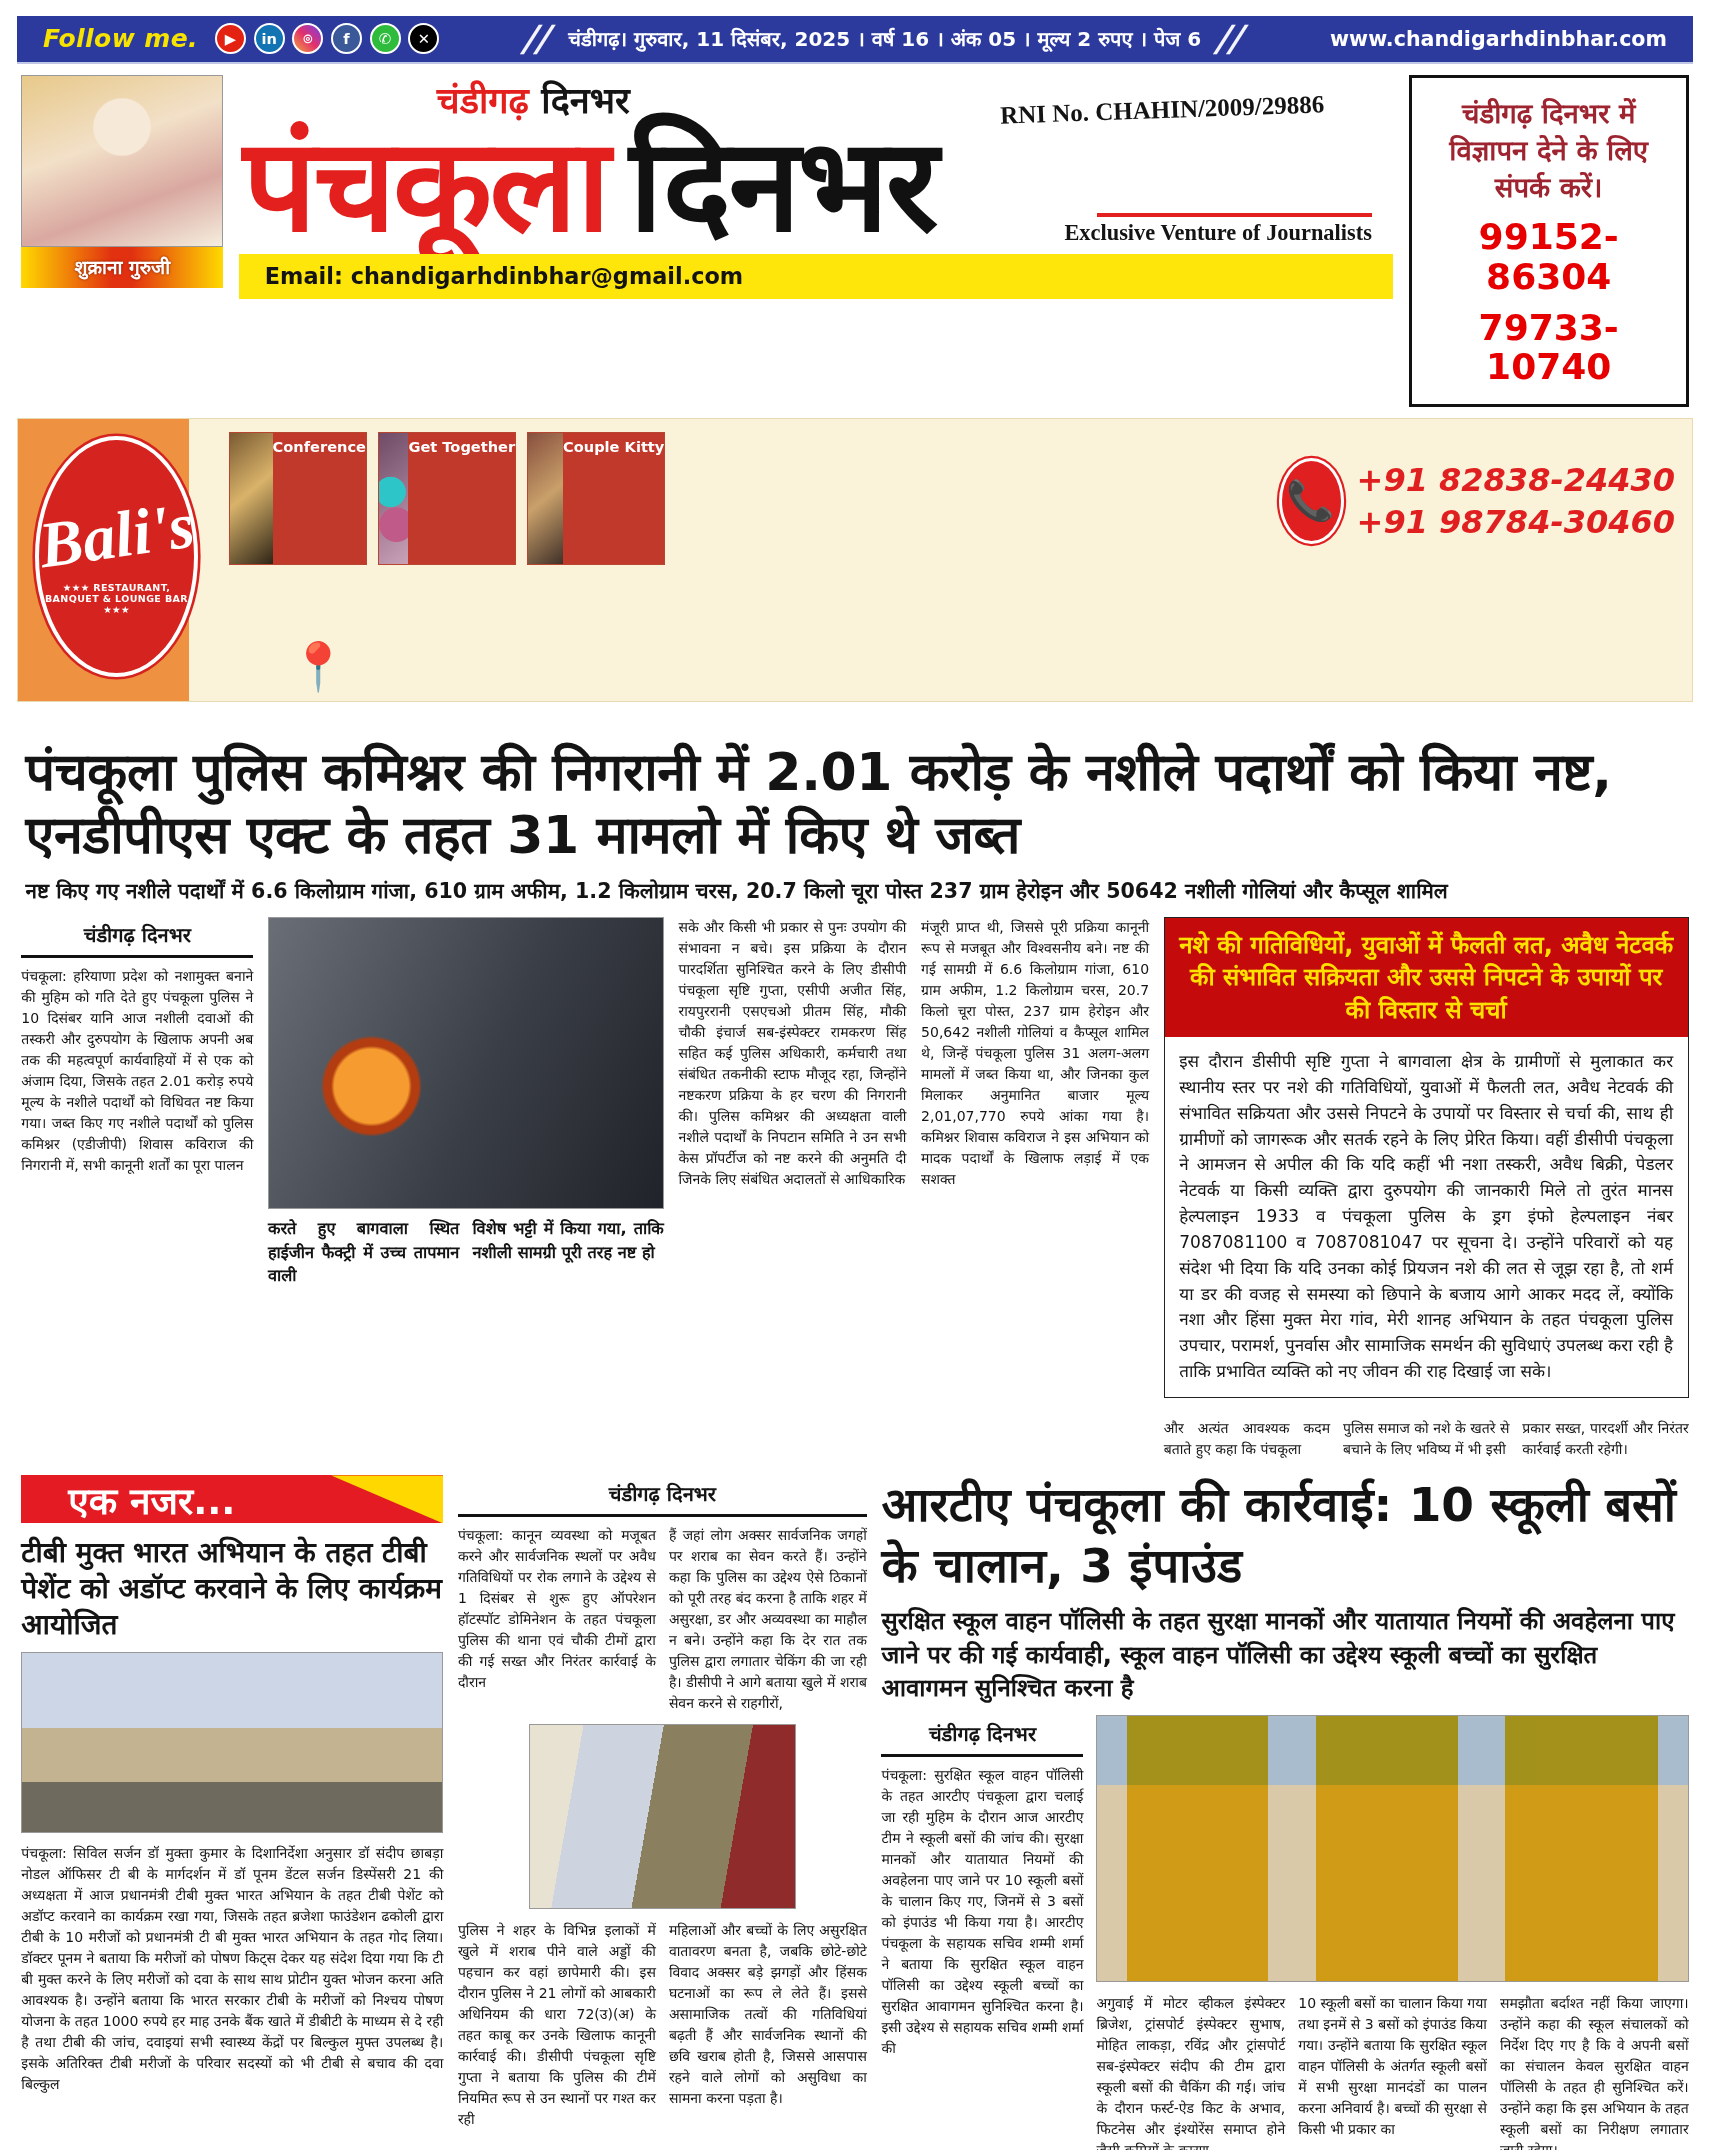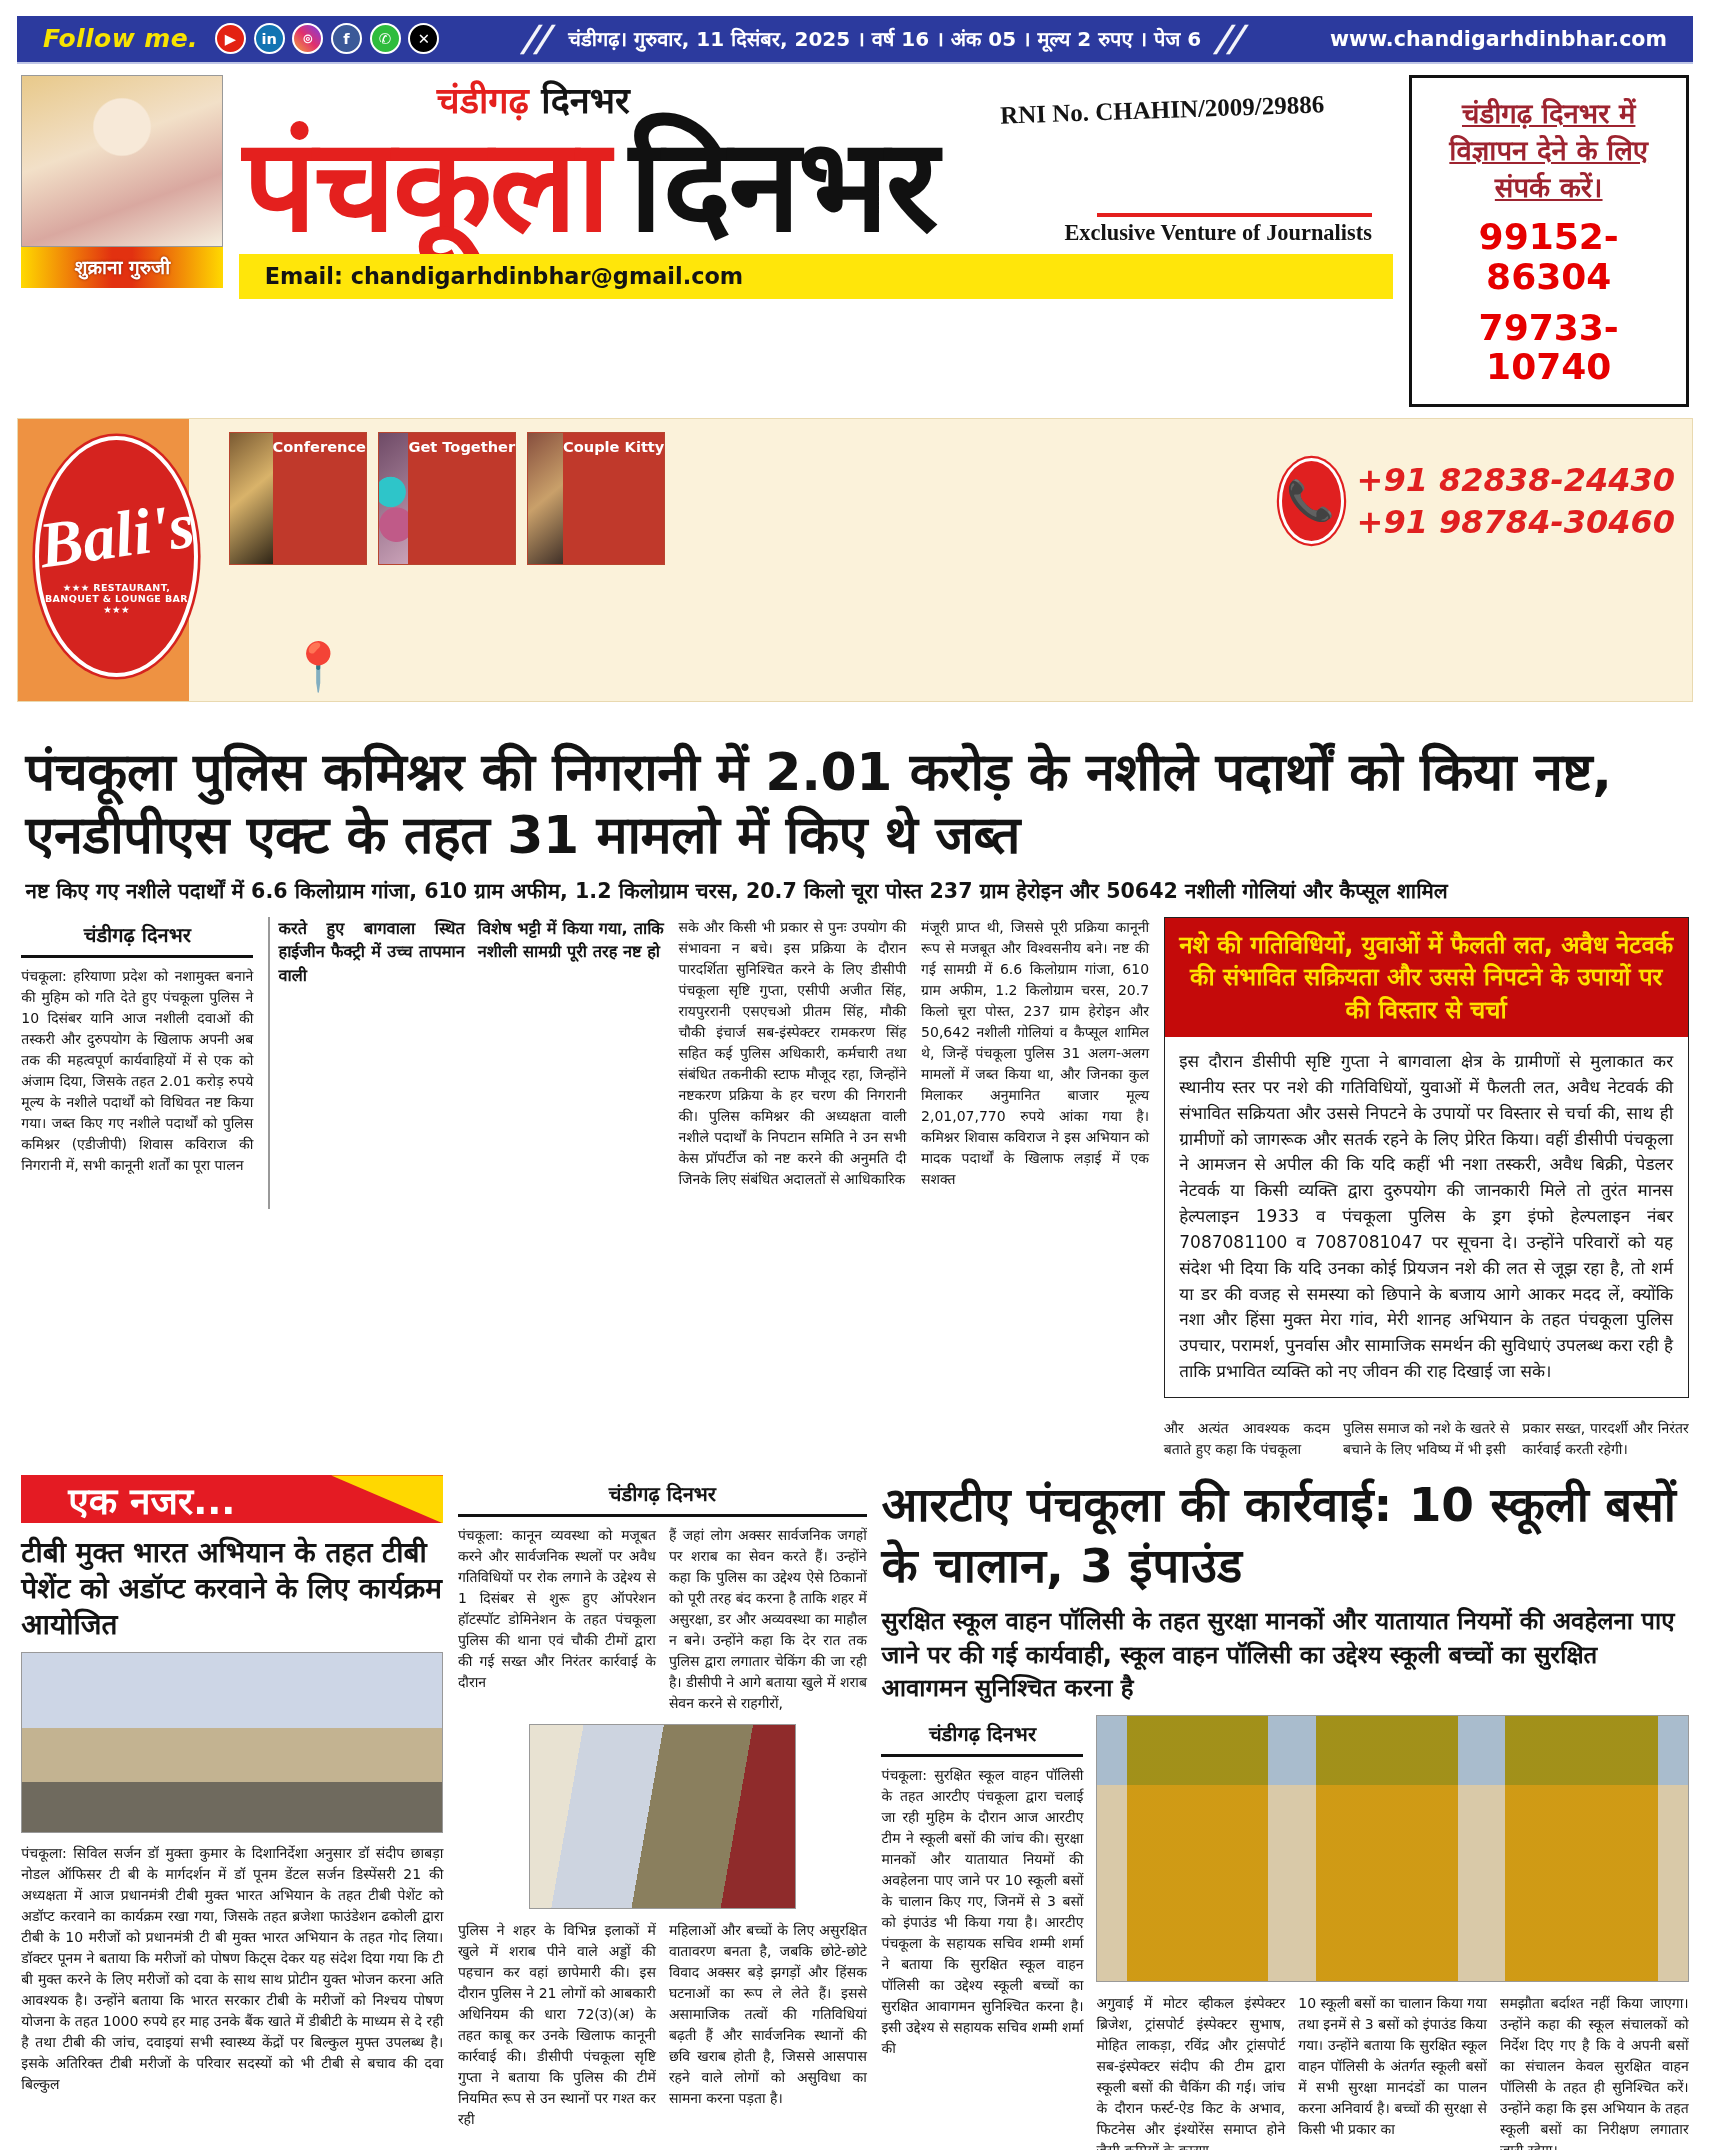--- a/index.html
+++ b/index.html
@@ -29,21 +29,21 @@
   .rni { font-family:"Liberation Serif", serif; font-size:25px; font-weight:bold; margin-left:auto; margin-right:52px; transform:rotate(-2deg); }
   .mast-row2 { display:flex; align-items:flex-end; gap:21.5px; padding:0 4.3px; }
   .t-red { color:#e4201e; font-size:129px; font-weight:bold; line-height:.95; letter-spacing:-2.6px; }
   .t-black { color:#111; font-size:129px; font-weight:bold; line-height:.95; letter-spacing:-2.6px; }
   .tag-wrap { display:flex; flex-direction:column; align-items:flex-end; margin-left:auto; margin-right:17px; gap:3.4px; }
   .tag-rule { width:275px; border-top:4.3px solid #e4201e; }
   .tagline { font-family:"Liberation Serif", serif; font-weight:bold; font-size:22.4px; }
   .email-strip { background:#ffe60a; height:45px; display:flex; align-items:center; padding-left:26px; margin-top:7.7px; }
   .email { font-weight:bold; font-size:22.4px; }
   .ad-contact { width:280px; border:3.4px solid #111; background:#fff; padding:17px 10.3px; text-align:center; display:flex; flex-direction:column; gap:11.2px; }
-  .ad-contact .l { color:#9e2430; font-weight:bold; font-size:27.5px; line-height:1.35;text-decoration:underline; }
+  .ad-contact .l { color:#9e2430; font-weight:bold; font-size:27.5px; line-height:1.35; }
   .ad-contact .p { color:#e60000; font-weight:bold; font-size:36px; line-height:1.1; }
 
   
   .bali { margin-top:11.2px; height:284px; background:#fbf2da; border:1.3px solid #e9d9b0; display:flex; position:relative; overflow:hidden; }
   .bali-left { width:194px; background:linear-gradient(90deg,#ee9242 0 88%, transparent 88%); position:relative; }
   .bali-oval { position:absolute; left:17px; top:17px; width:163px; height:241px; background:#d5231f; border-radius:50%; border:4.3px solid #fff; box-shadow:0 0 0 2.6px #d5231f; display:flex; flex-direction:column; align-items:center; justify-content:center; gap:8.6px; }
   .bali-logo { color:#fff; font-family:"Liberation Serif", serif; font-style:italic; font-size:65px; font-weight:bold; transform:rotate(-8deg); }
   .bali-sub { color:#fff; font-size:9.5px; font-weight:bold; letter-spacing:0.4px; text-align:center; }
   .bali-main { flex:1; display:flex; flex-direction:column; padding:13px 17px 11.2px 17px; }
   .bali-top { display:flex; gap:11.2px; align-items:flex-start; }
@@ -65,21 +65,21 @@
   .byline { font-weight:bold; font-size:20px; text-align:center; padding:4.3px 0 6.9px 0; }
   .byline-rule { border-bottom:3px solid #111; margin-bottom:8.6px; }
   .btxt { font-size:14px; line-height:1.5; text-align:justify; }
   .cap { font-weight:bold; font-size:16.3px; line-height:1.45; text-align:justify; }
   .photo { border:0.9px solid #999; }
 
   .lead-head { padding:26px 8.6px 4.3px 8.6px; }
   .lead-sub { font-size:20.6px; padding:3.4px 8.6px 13px 8.6px; }
   .lead-row { display:flex; gap:14.6px; padding:0 4.3px; }
   .lead-c1 { width:232px; }
-  .lead-photo-wrap { width:396px; display:flex; flex-direction:row; gap:8.6px; }
+  .lead-photo-wrap { width:396px; display:flex; flex-direction:column; gap:8.6px; }
   .ph-incin { height:292px; background: radial-gradient(circle at 26% 58%, #f59b2f 0 11%, #b33d10 12% 14%, transparent 15%), linear-gradient(115deg,#6a6f77,#3a3e46 55%,#202329); }
   .lead-caps { display:flex; gap:13px; }
   .lead-caps > div { flex:1; }
   .lead-c2, .lead-c3 { width:228px; }
   .lead-right { flex:1; display:flex; flex-direction:column; gap:20px; }
   .disc-box { border:1.7px solid #222; }
   .disc-title { background:#c40a0a; color:#ffe100; font-weight:bold; font-size:24px; line-height:1.35; text-align:center; padding:11.2px 13px; }
   .disc-body { padding:12px 14.6px; font-size:17px; line-height:1.52; text-align:justify; font-weight:500; }
   .lead-tails { display:flex; gap:13px; }
   .lead-tails > div { flex:1; }

